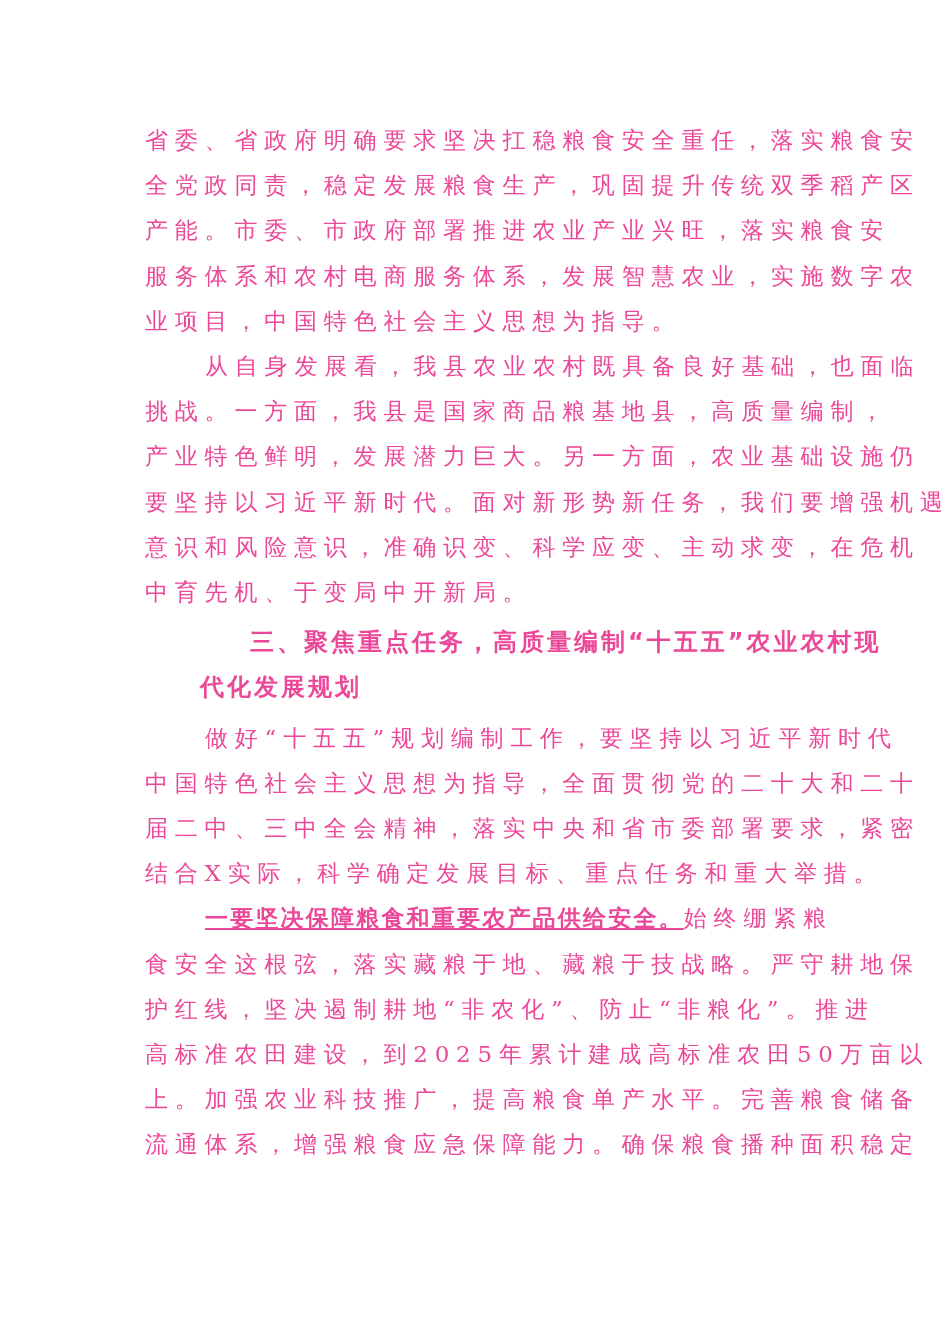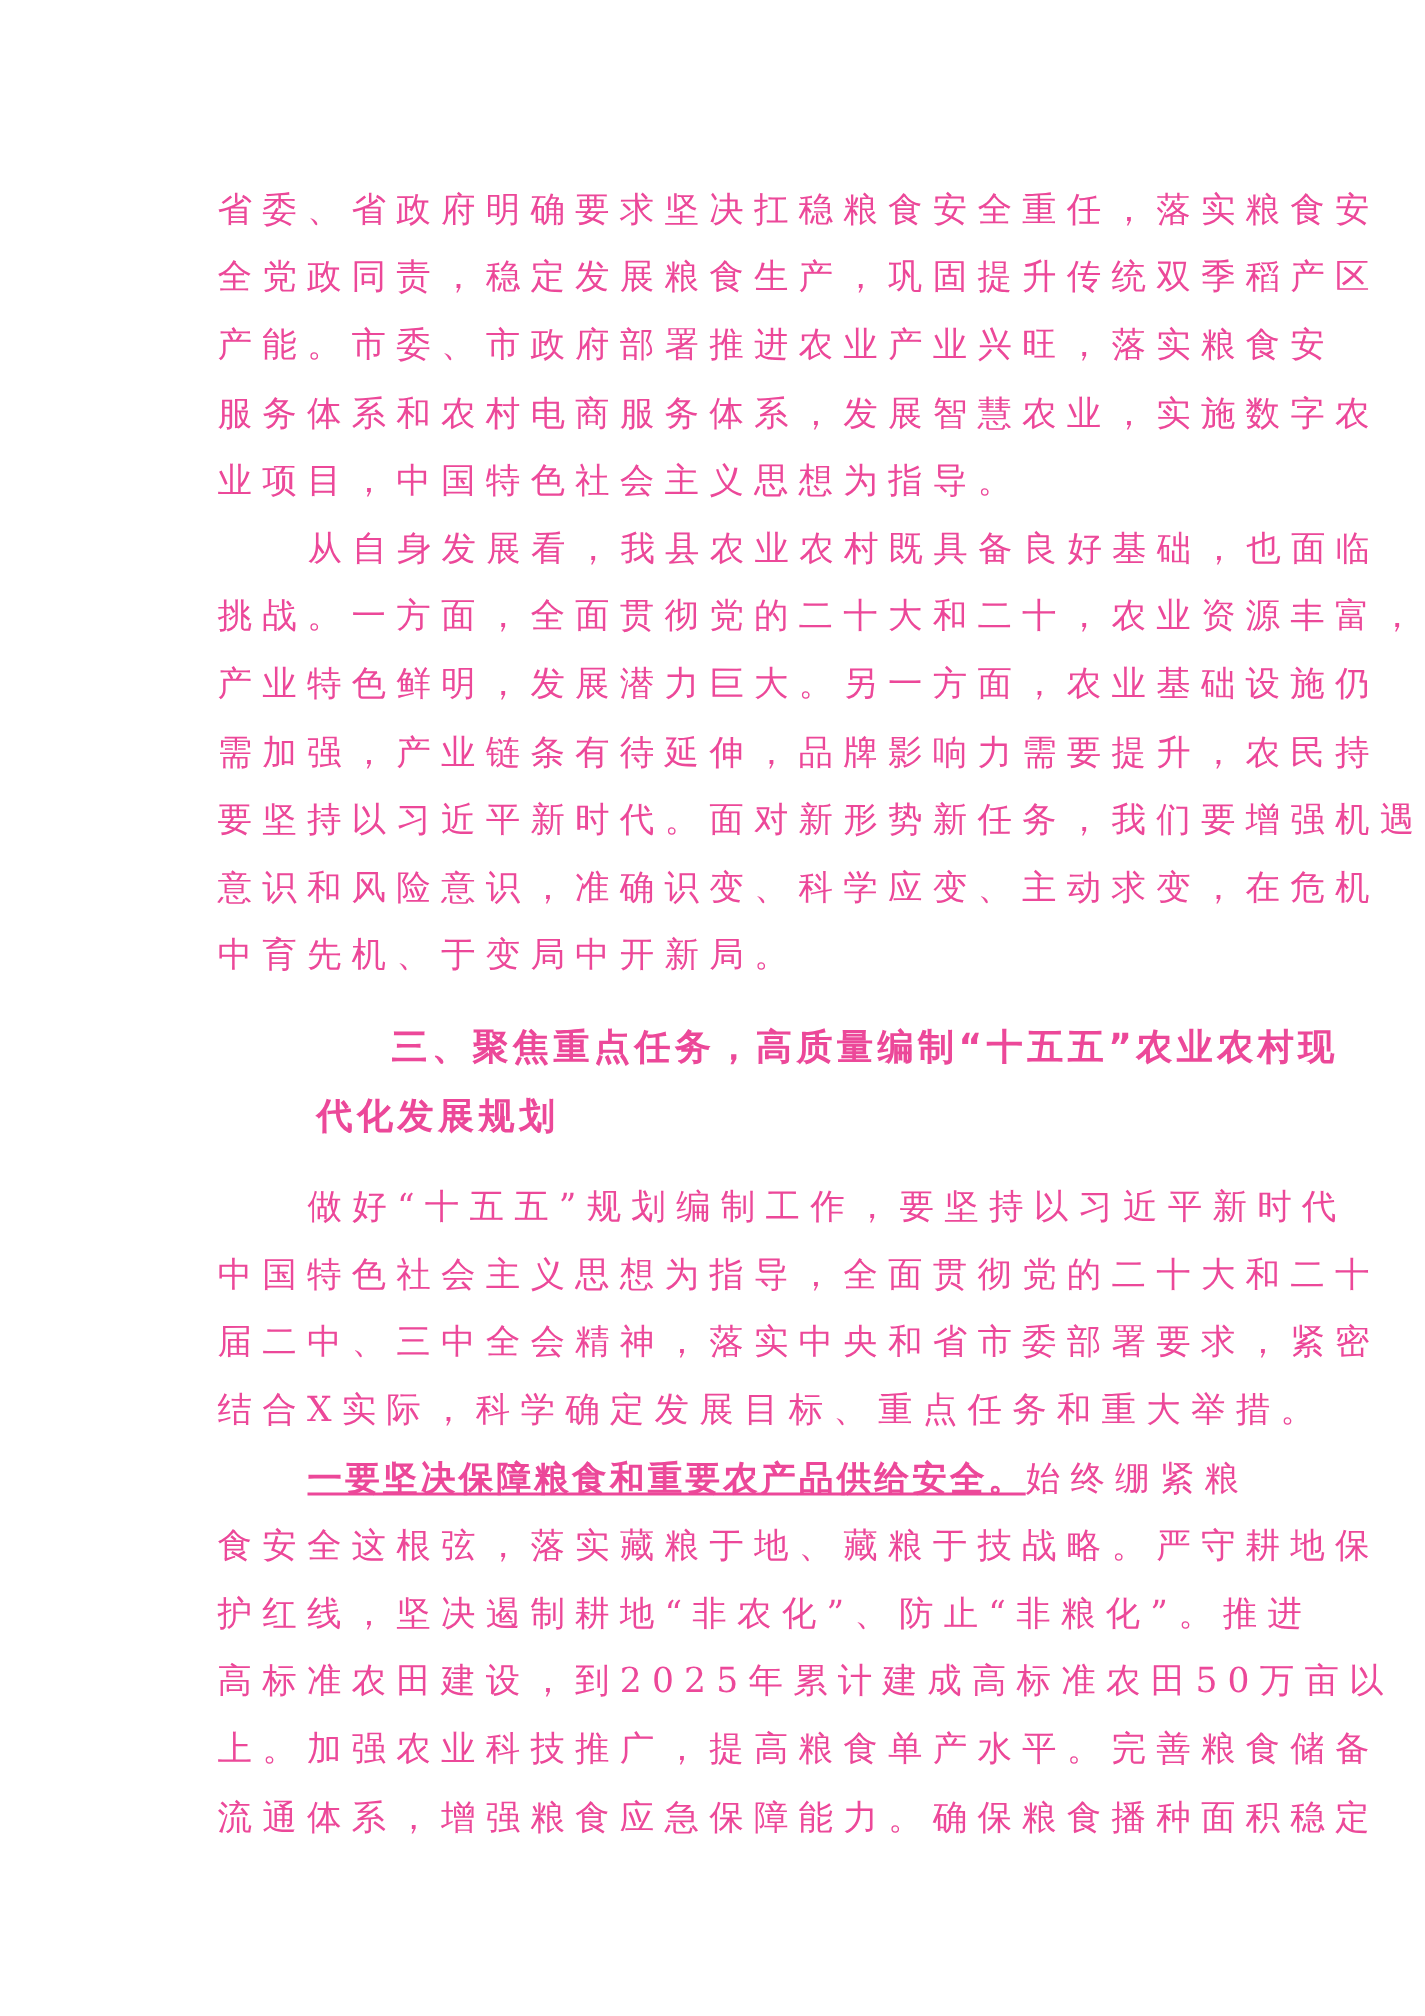--- a/index.html
+++ b/index.html
@@ -10,21 +10,21 @@
     top: 118px;
     width: 662px;
     font-family: "DejaVu Serif", "Liberation Serif", serif;
     color: #ec4899;
     font-size: 23px;
     line-height: 45.2px;
     letter-spacing: 6.8px;
   }
   .para { margin: 0; text-align: justify; text-align-last: left; }
   .heading {
-    margin: 16px;
+    margin: 5px;
     font-family: "DejaVu Sans", "Liberation Sans", sans-serif;
     font-weight: bold;
     text-indent: 50px;
     letter-spacing: 3px;
     font-size: 24px;
   }
   .lead { font-family: "DejaVu Sans", "Liberation Sans", sans-serif; font-weight: bold; letter-spacing: 2.2px; text-decoration: underline; }
   .line { display: block; white-space: nowrap; }
 </style>
 </head>
@@ -35,23 +35,22 @@
   <div class="para">
     <span class="line">省委、省政府明确要求坚决扛稳粮食安全重任，落实粮食安</span>
     <span class="line">全党政同责，稳定发展粮食生产，巩固提升传统双季稻产区</span>
     <span class="line">产能。市委、市政府部署推进农业产业兴旺，落实粮食安</span>
     <span class="line">服务体系和农村电商服务体系，发展智慧农业，实施数字农</span>
     <span class="line">业项目，中国特色社会主义思想为指导。</span>
   </div>
 
   <div class="para">
     <span class="line" style="padding-left:60px">从自身发展看，我县农业农村既具备良好基础，也面临</span>
-    <span class="line">挑战。一方面，全面贯彻党的二十大和二十，农业资源丰富，</span>
+    <span class="line">挑战。一方面，我县是国家商品粮基地县，高质量编制，</span>
     <span class="line">产业特色鲜明，发展潜力巨大。另一方面，农业基础设施仍</span>
-    <span class="line">需加强，产业链条有待延伸，品牌影响力需要提升，农民持</span>
     <span class="line">要坚持以习近平新时代。面对新形势新任务，我们要增强机遇</span>
     <span class="line">意识和风险意识，准确识变、科学应变、主动求变，在危机</span>
     <span class="line">中育先机、于变局中开新局。</span>
   </div>
 
   <div class="heading">
     <span class="line" style="padding-left:50px">三、聚焦重点任务，高质量编制“十五五”农业农村现</span>
     <span class="line">代化发展规划</span>
   </div>
 

